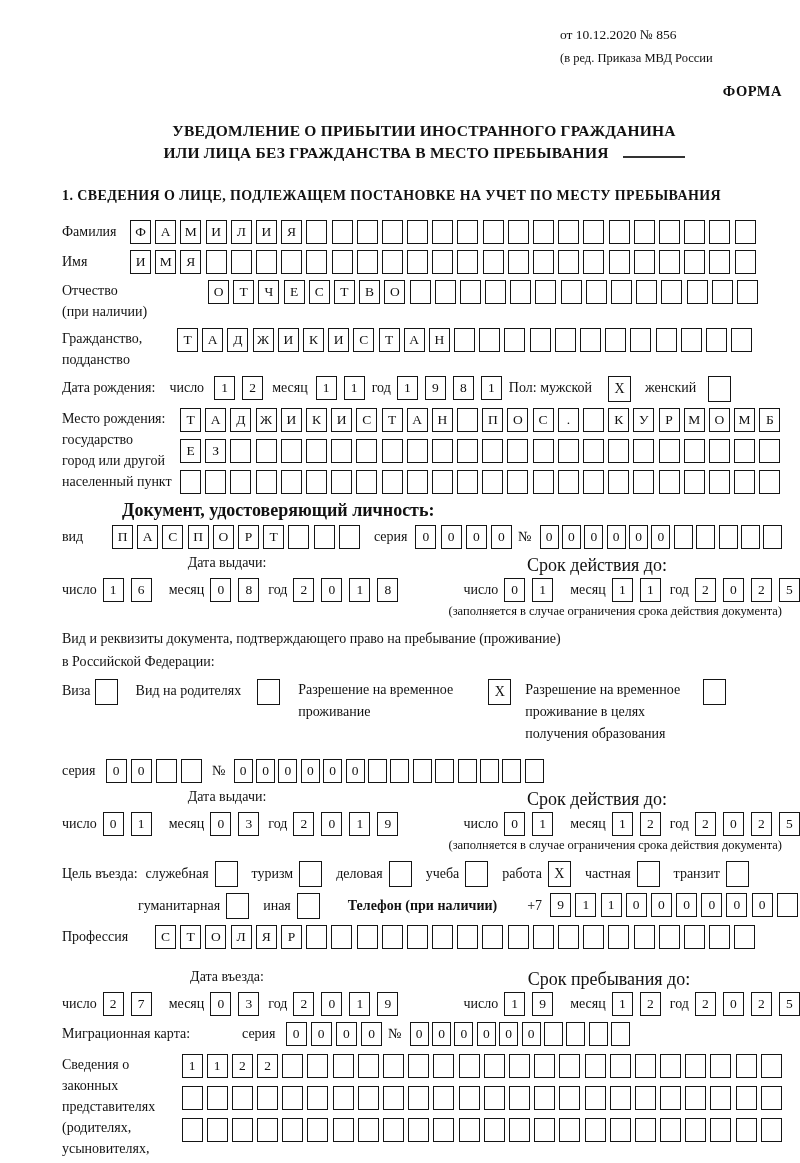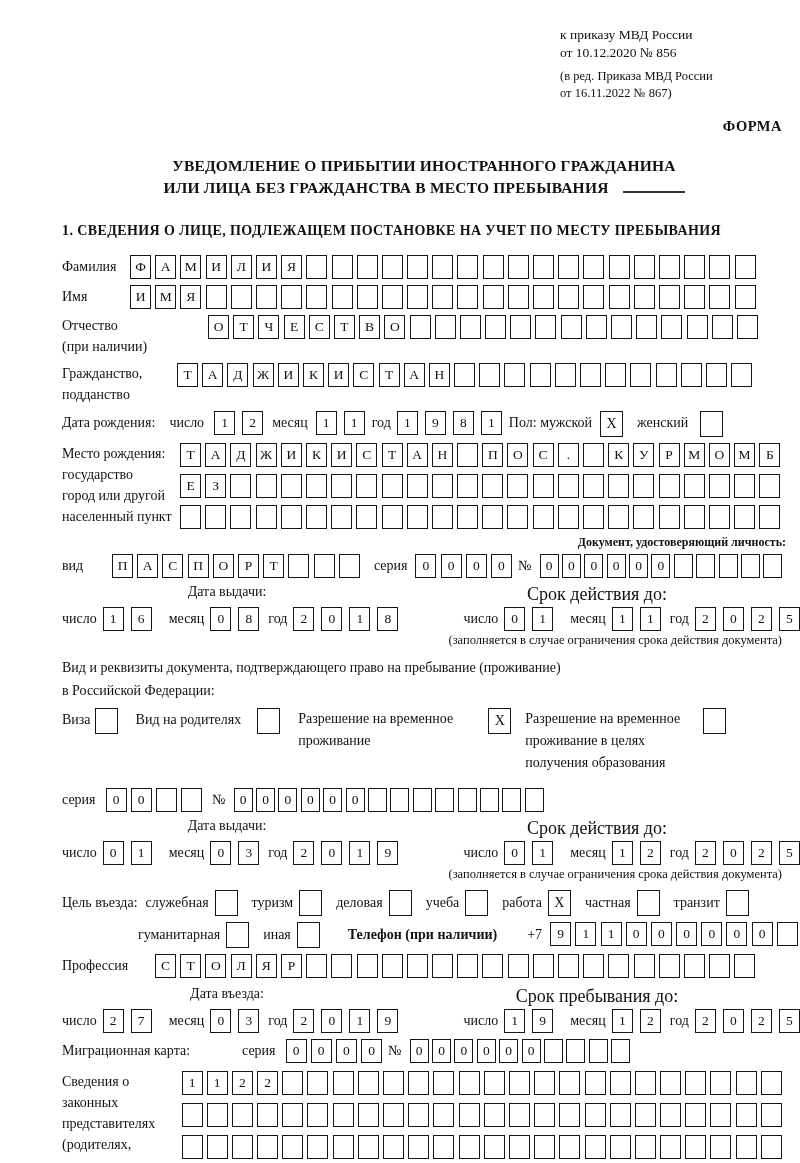--- a/index.html
+++ b/index.html
@@ -52,24 +52,22 @@
   .phone-prefix{font-size:14px;line-height:26px;margin:0 8px 0 24px;}
   .rep-rows .cells{margin-bottom:8px;}
   .hdr,.title,.sec,.lbl,.lbl2,.intro,.opt,.purpose{color:#111;}
 </style>
 </head>
 <body>
 
 <div class="page">
 
   <div class="hdr">
-    <div>к приказу МВД России</div>
     <div>от 10.12.2020 № 856</div>
     <div class="sm first">(в ред. Приказа МВД России</div>
-    <div class="sm">от 16.11.2022 № 867)</div>
   </div>
   <div class="forma">ФОРМА</div>
 
   <div class="title">
     <div>УВЕДОМЛЕНИЕ О ПРИБЫТИИ ИНОСТРАННОГО ГРАЖДАНИНА</div>
     <div><span>ИЛИ ЛИЦА БЕЗ ГРАЖДАНСТВА В МЕСТО ПРЕБЫВАНИЯ</span><span class="blank-line"></span></div>
   </div>
 
   <div class="sec">1. СВЕДЕНИЯ О ЛИЦЕ, ПОДЛЕЖАЩЕМ ПОСТАНОВКЕ НА УЧЕТ ПО МЕСТУ ПРЕБЫВАНИЯ</div>
 
@@ -210,21 +208,21 @@
         <span class="cell">1</span>
         <span class="cell">1</span>
       </span>
     <span class="lbl" style="margin-right:6px;">год</span>
     <span class="cells dcells">
         <span class="cell">1</span>
         <span class="cell">9</span>
         <span class="cell">8</span>
         <span class="cell">1</span>
       </span>
-    <span class="lbl" style="margin-right:8px;text-align:right;">Пол: мужской</span>
+    <span class="lbl" style="margin-right:16px;text-align:right;">Пол: мужской</span>
     <span class="cells cb">
         <span class="cell">X</span>
       </span>
     <span class="lbl" style="margin:0 12px 0 14px;">женский</span>
     <span class="cells cb">
         <span class="cell"></span>
       </span>
   </div>
 
   <div class="row" style="margin-top:6px;">
@@ -309,21 +307,21 @@
           <span class="cell"></span>
           <span class="cell"></span>
           <span class="cell"></span>
           <span class="cell"></span>
           <span class="cell"></span>
           <span class="cell"></span>
         </div>
     </div>
   </div>
 
-  <div style="text-align:right;font-weight:bold;font-size:12px;margin:2px 0 4px 60px;">Документ, удостоверяющий личность:</div>
+  <div style="text-align:left;font-weight:bold;font-size:18px;margin:2px 0 4px 60px;">Документ, удостоверяющий личность:</div>
   <div class="row">
     <span class="lbl" style="width:50px;">вид</span>
     <span class="cells">
         <span class="cell">П</span>
         <span class="cell">А</span>
         <span class="cell">С</span>
         <span class="cell">П</span>
         <span class="cell">О</span>
         <span class="cell">Р</span>
         <span class="cell">Т</span>
@@ -583,21 +581,21 @@
         <span class="cell"></span>
         <span class="cell"></span>
         <span class="cell"></span>
         <span class="cell"></span>
         <span class="cell"></span>
         <span class="cell"></span>
         <span class="cell"></span>
       </span>
   </div>
 
-  <div class="dates-head" style="margin-top:8px;">
+  <div class="dates-head" style="margin-top:20px;gap:12px;">
     <div class="dh-l">Дата въезда:</div>
     <div class="dh-r">Срок пребывания до:</div>
   </div>
   <div class="dates-row">
     <div class="dg">
       <span class="lbl">число</span>
       <span class="cells dcells">
           <span class="cell">2</span>
           <span class="cell">7</span>
         </span>

